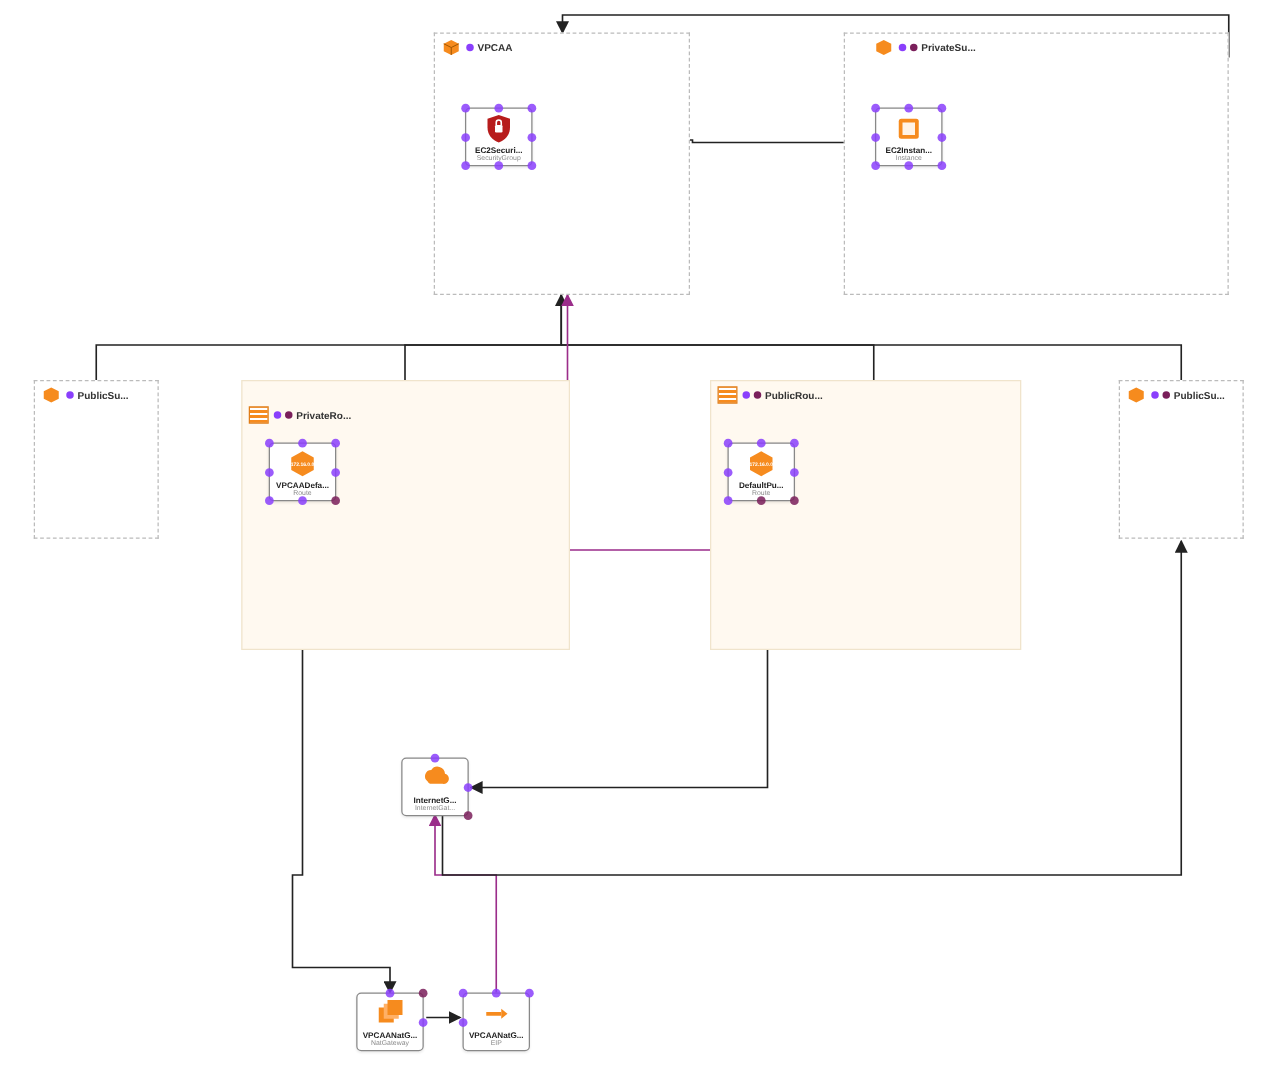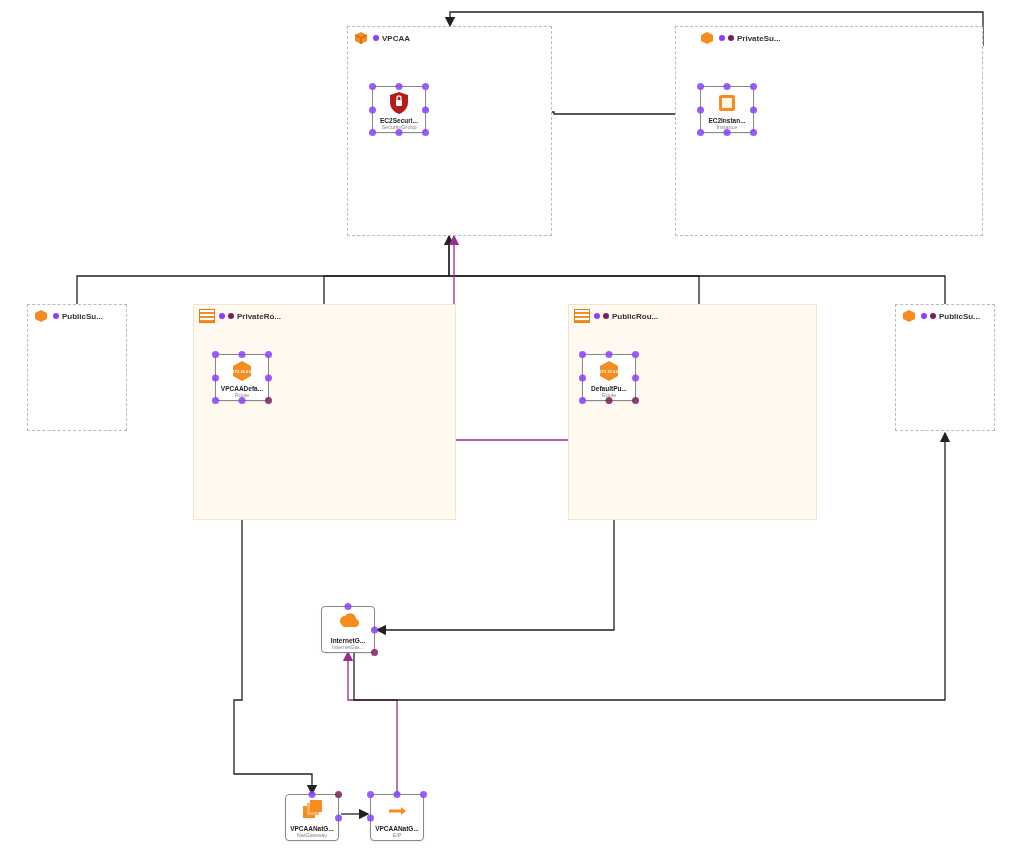--- a/index.html
+++ b/index.html
@@ -102,21 +102,21 @@
       <svg class="aws-logo" viewBox="0 0 24 20">
           <path d="M4 6 L12 2 L20 6 L20 14 L12 18 L4 14 Z" fill="#f68b1e"></path>
         </svg>
     </span>
     <span class="dot p"></span>
     <span class="hlabel">PublicSu...</span>
   </div>
 </div>
 
 <div class="container beige" style="left:193px;top:304px;width:263px;height:216px;">
-  <div class="container-header" style="top:2px;left:4px;">
+  <div class="container-header" style="top:18px;left:4px;">
     <span class="hicon">
         <span class="stripe-icon"></span>
       </span>
     <span class="dot p"></span>
     <span class="dot m"></span>
     <span class="hlabel">PrivateRo...</span>
   </div>
 </div>
 
 <div class="container beige" style="left:568px;top:304px;width:249px;height:216px;">

